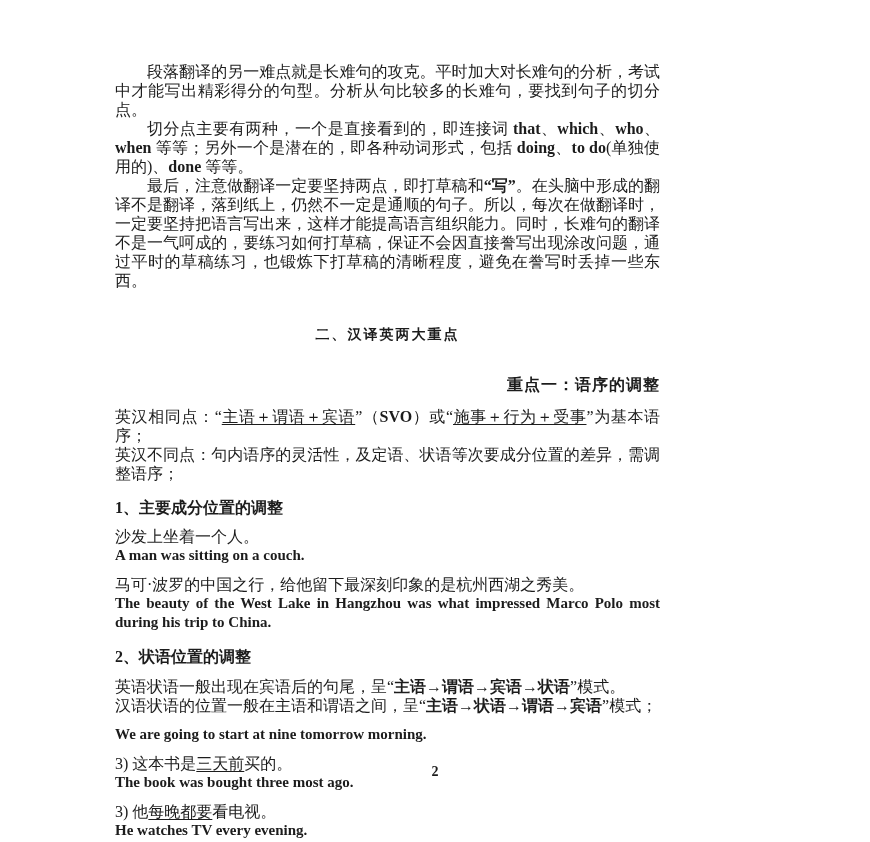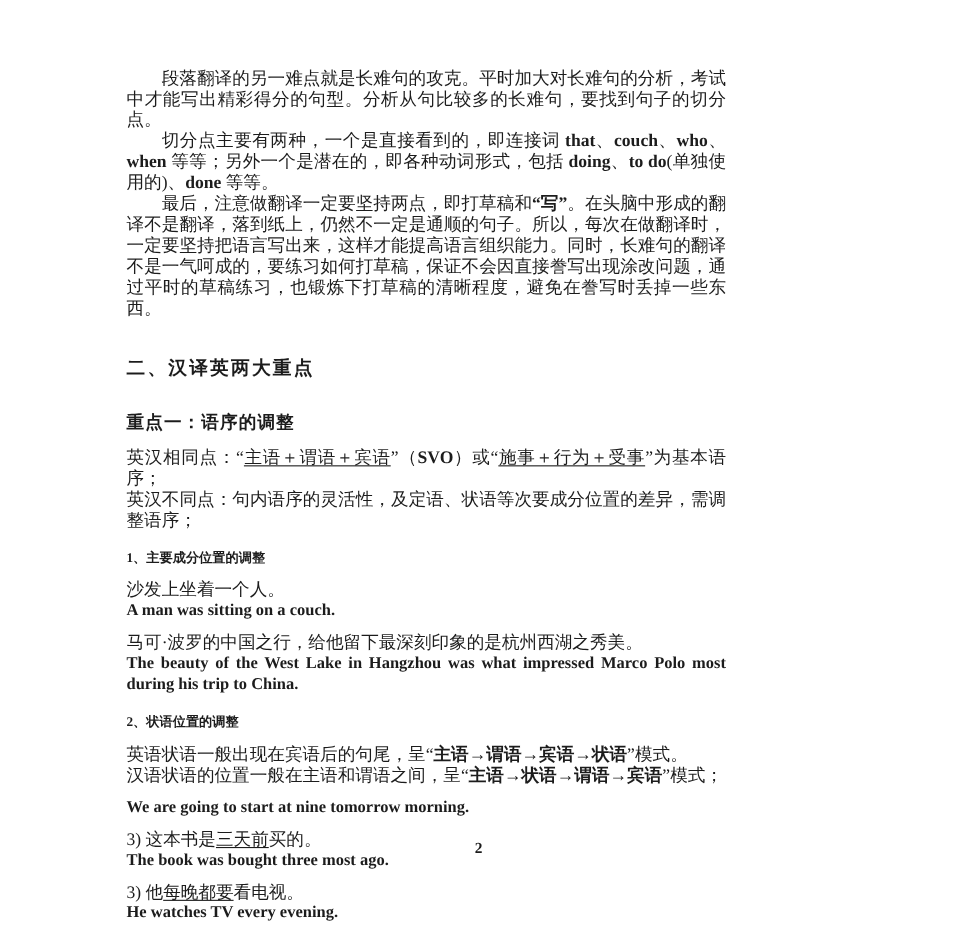--- a/index.html
+++ b/index.html
@@ -29,40 +29,40 @@
     line-height: 19px;
     text-align: justify;
     letter-spacing: 0;
   }
   .intro .para {
     text-indent: 2em;
   }
   
   .h-main {
     margin: 34px 0 0 0;
-    font-size: 17px;
+    font-size: 14px;
     line-height: 22px;
     font-weight: bold;
-    text-align: left;
+    text-align: center;
     letter-spacing: 2px;
   }
   .h-sub {
     margin: 29px 0 0 0;
     font-size: 16px;
     line-height: 19px;
     font-weight: bold;
-    text-align: left;
+    text-align: right;
     letter-spacing: 1px;
   }
   .compare {
     margin-top: 13px;
   }
   .h-point {
     margin: 15px 0 0 0;
-    font-size: 12px;
+    font-size: 16px;
     line-height: 19px;
     font-weight: bold;
   }
   .example {
     margin-top: 10px;
   }
   .example .zh {
     margin: 0;
     font-size: 16px;
     line-height: 19px;
@@ -92,21 +92,21 @@
     line-height: 18px;
   }
 </style>
 </head>
 <body>
 
 <div class="page">
 
   <div class="intro">
     <p class="para"><span>段落翻译的另一难点就是长难句的攻克。平时加大对长难句的分析，考试中才能写出精彩得分的句型。分析从句比较多的长难句，要找到句子的切分点。</span></p>
-    <p class="para"><span>切分点主要有两种，一个是直接看到的，即连接词 </span><span class="b">that</span><span>、</span><span class="b">couch</span><span>、</span><span class="b">who</span><span>、</span><span class="b">when</span><span> 等等；另外一个是潜在的，即各种动词形式，包括 </span><span class="b">doing</span><span>、</span><span class="b">to do</span><span>(单独使用的)、</span><span class="b">done</span><span> 等等。</span></p>
+    <p class="para"><span>切分点主要有两种，一个是直接看到的，即连接词 </span><span class="b">that</span><span>、</span><span class="b">which</span><span>、</span><span class="b">who</span><span>、</span><span class="b">when</span><span> 等等；另外一个是潜在的，即各种动词形式，包括 </span><span class="b">doing</span><span>、</span><span class="b">to do</span><span>(单独使用的)、</span><span class="b">done</span><span> 等等。</span></p>
     <p class="para"><span>最后，注意做翻译一定要坚持两点，即打草稿和</span><span class="b">“写”</span><span>。在头脑中形成的翻译不是翻译，落到纸上，仍然不一定是通顺的句子。所以，每次在做翻译时，一定要坚持把语言写出来，这样才能提高语言组织能力。同时，长难句的翻译不是一气呵成的，要练习如何打草稿，保证不会因直接誊写出现涂改问题，通过平时的草稿练习，也锻炼下打草稿的清晰程度，避免在誊写时丢掉一些东西。</span></p>
   </div>
 
   <h1 class="h-main">二、汉译英两大重点</h1>
 
   <h2 class="h-sub">重点一：语序的调整</h2>
 
   <div class="compare">
     <p class="para"><span>英汉相同点：“</span><span class="u">主语＋谓语＋宾语</span><span>”（</span><span class="b">SVO</span><span>）或“</span><span class="u">施事＋行为＋受事</span><span>”为基本语序；</span></p>
     <p class="para"><span>英汉不同点：句内语序的灵活性，及定语、状语等次要成分位置的差异，需调整语序；</span></p>

